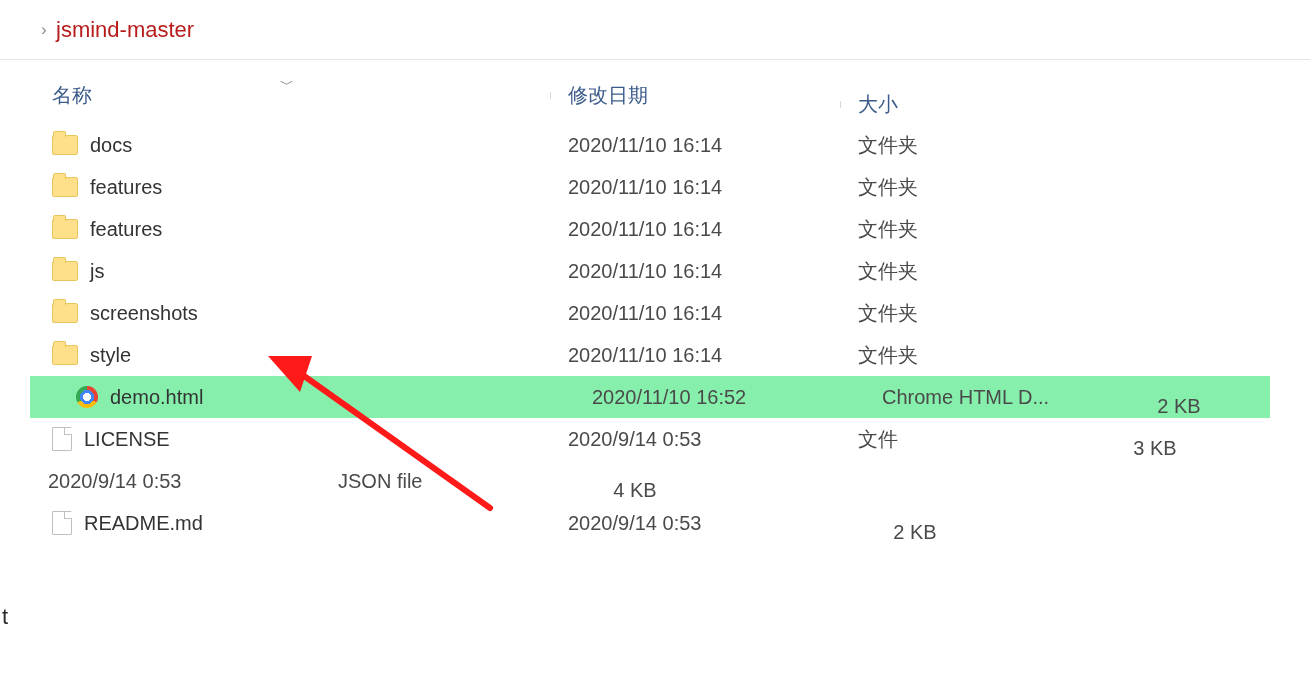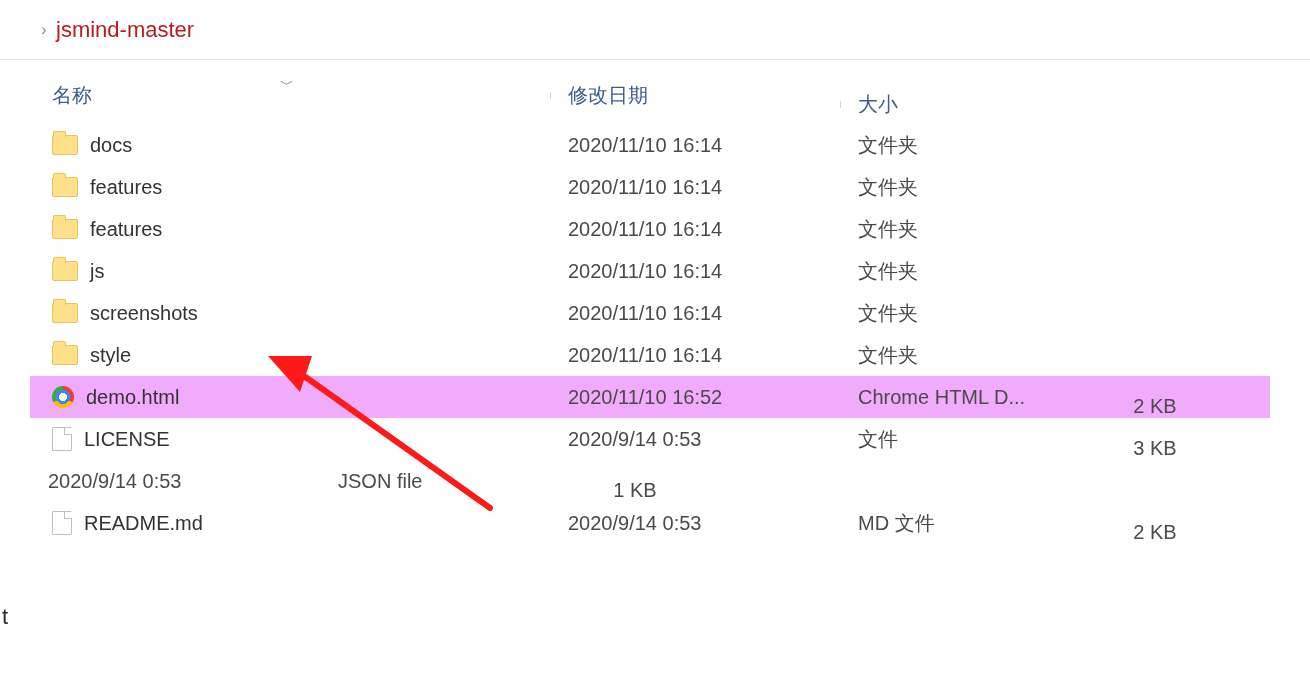--- a/index.html
+++ b/index.html
@@ -106,21 +106,22 @@
 
     .rows { margin-top: 4px; }
     .row {
       display: flex;
       align-items: center;
       height: 42px;
       font-size: 20px;
       color: #333;
     }
     .row.selected {
-      background: #f0abfc;
+      background: #86efac;
+      padding-left: 24px;
     }
     .row .cell.name {
       display: flex;
       align-items: center;
       gap: 12px;
     }
     .row .cell.size { text-align: center; padding-right: 10px; padding-left: 0; }
     .row .cell.date,
     .row .cell.type,
     .row .cell.size { color: #4a4a4a; }
@@ -304,29 +305,28 @@
           <span class="icon file"></span>
           <span>LICENSE</span>
         </div>
         <div class="cell date">2020/9/14 0:53</div>
         <div class="cell type">文件</div>
         <div class="cell size">3 KB</div>
       </div>
       <div class="row">
         <div class="cell date">2020/9/14 0:53</div>
         <div class="cell type">JSON file</div>
-        <div class="cell size">1 KB</div>
+        <div class="cell size">4 KB</div>
       </div>
       <div class="row">
         <div class="cell name">
           <span class="icon file"></span>
           <span>README.md</span>
         </div>
         <div class="cell date">2020/9/14 0:53</div>
-        <div class="cell type">MD 文件</div>
         <div class="cell size">2 KB</div>
       </div>
     </div>
 </div>
 
 <svg class="arrow-annotation" viewBox="0 0 260 170">
   <line x1="240" y1="160" x2="40" y2="18" stroke="#ff1a1a" stroke-width="6" stroke-linecap="round"></line>
   <polygon points="18,8 62,8 50,44" fill="#ff1a1a"></polygon>
 </svg>
 

